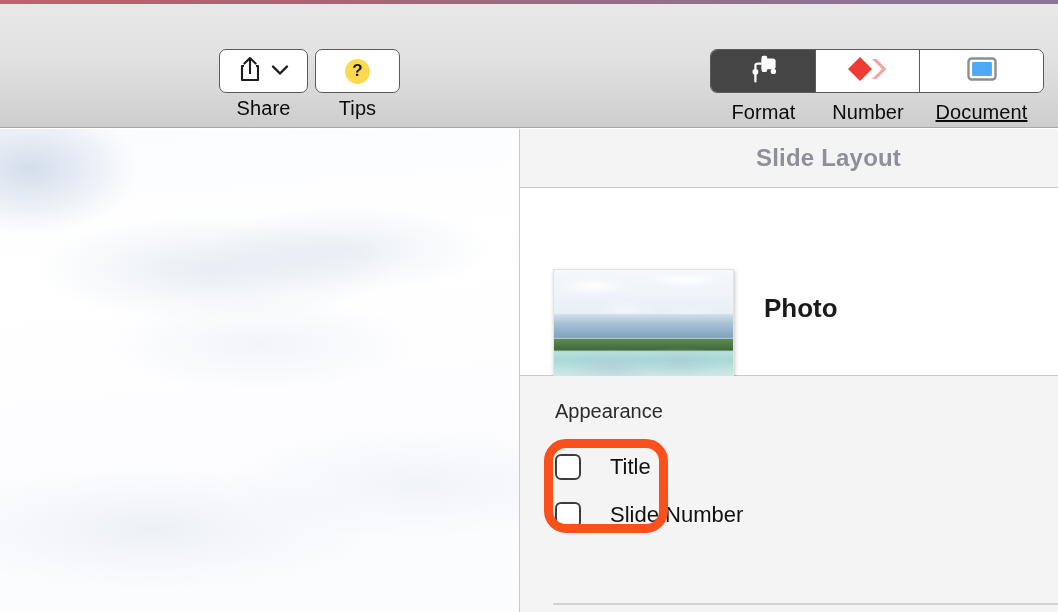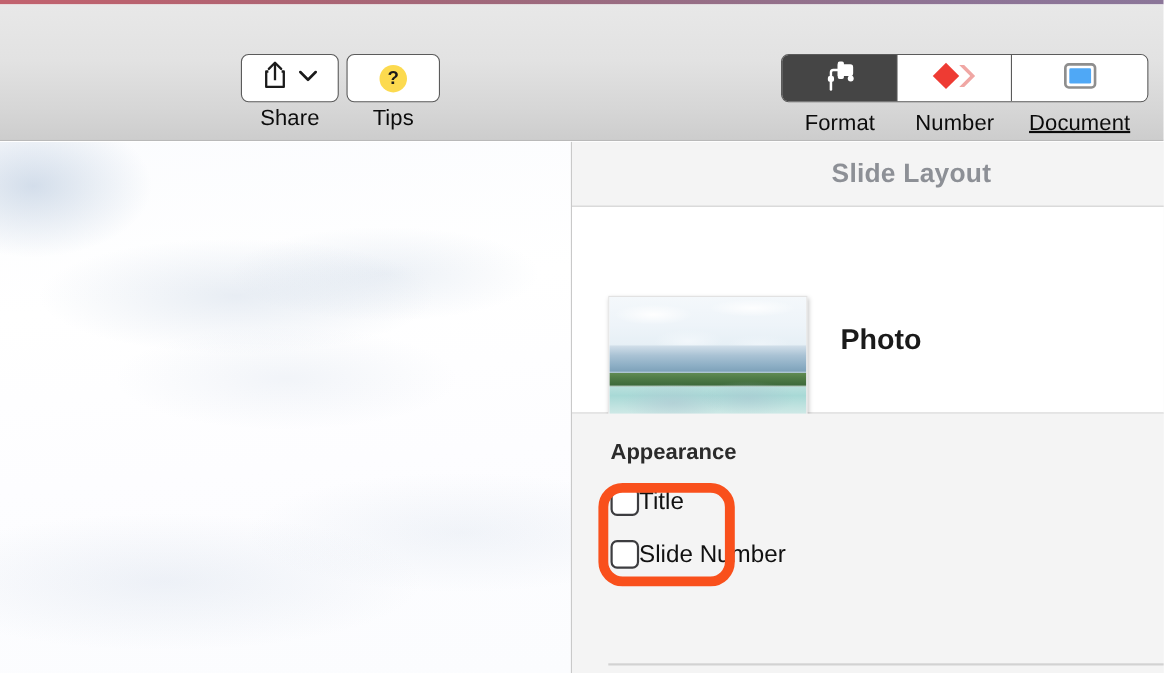--- a/index.html
+++ b/index.html
@@ -239,32 +239,32 @@
   
   .appearance-section {
     position: relative;
     height: 237px;
     background: #f4f4f4;
   }
   .section-heading {
     position: absolute;
     left: 35px; top: 24px;
     font-size: 20px;
-    font-weight: bold;
+    font-weight: normal;
     color: #2b2b2b;
   }
   .checkbox-list {
     position: absolute;
     left: 35px; top: 56px;
   }
   .check-row {
     display: flex;
-    align-items: center;
+    align-items: flex-end;
     height: 48px;
-    gap: 0;
+    gap: 29px;
   }
   .checkbox {
     width: 26px; height: 26px;
     background: #ffffff;
     border: 2px solid #3d3d40;
     border-radius: 6px;
     box-sizing: border-box;
     flex: none;
     cursor: pointer;
   }

